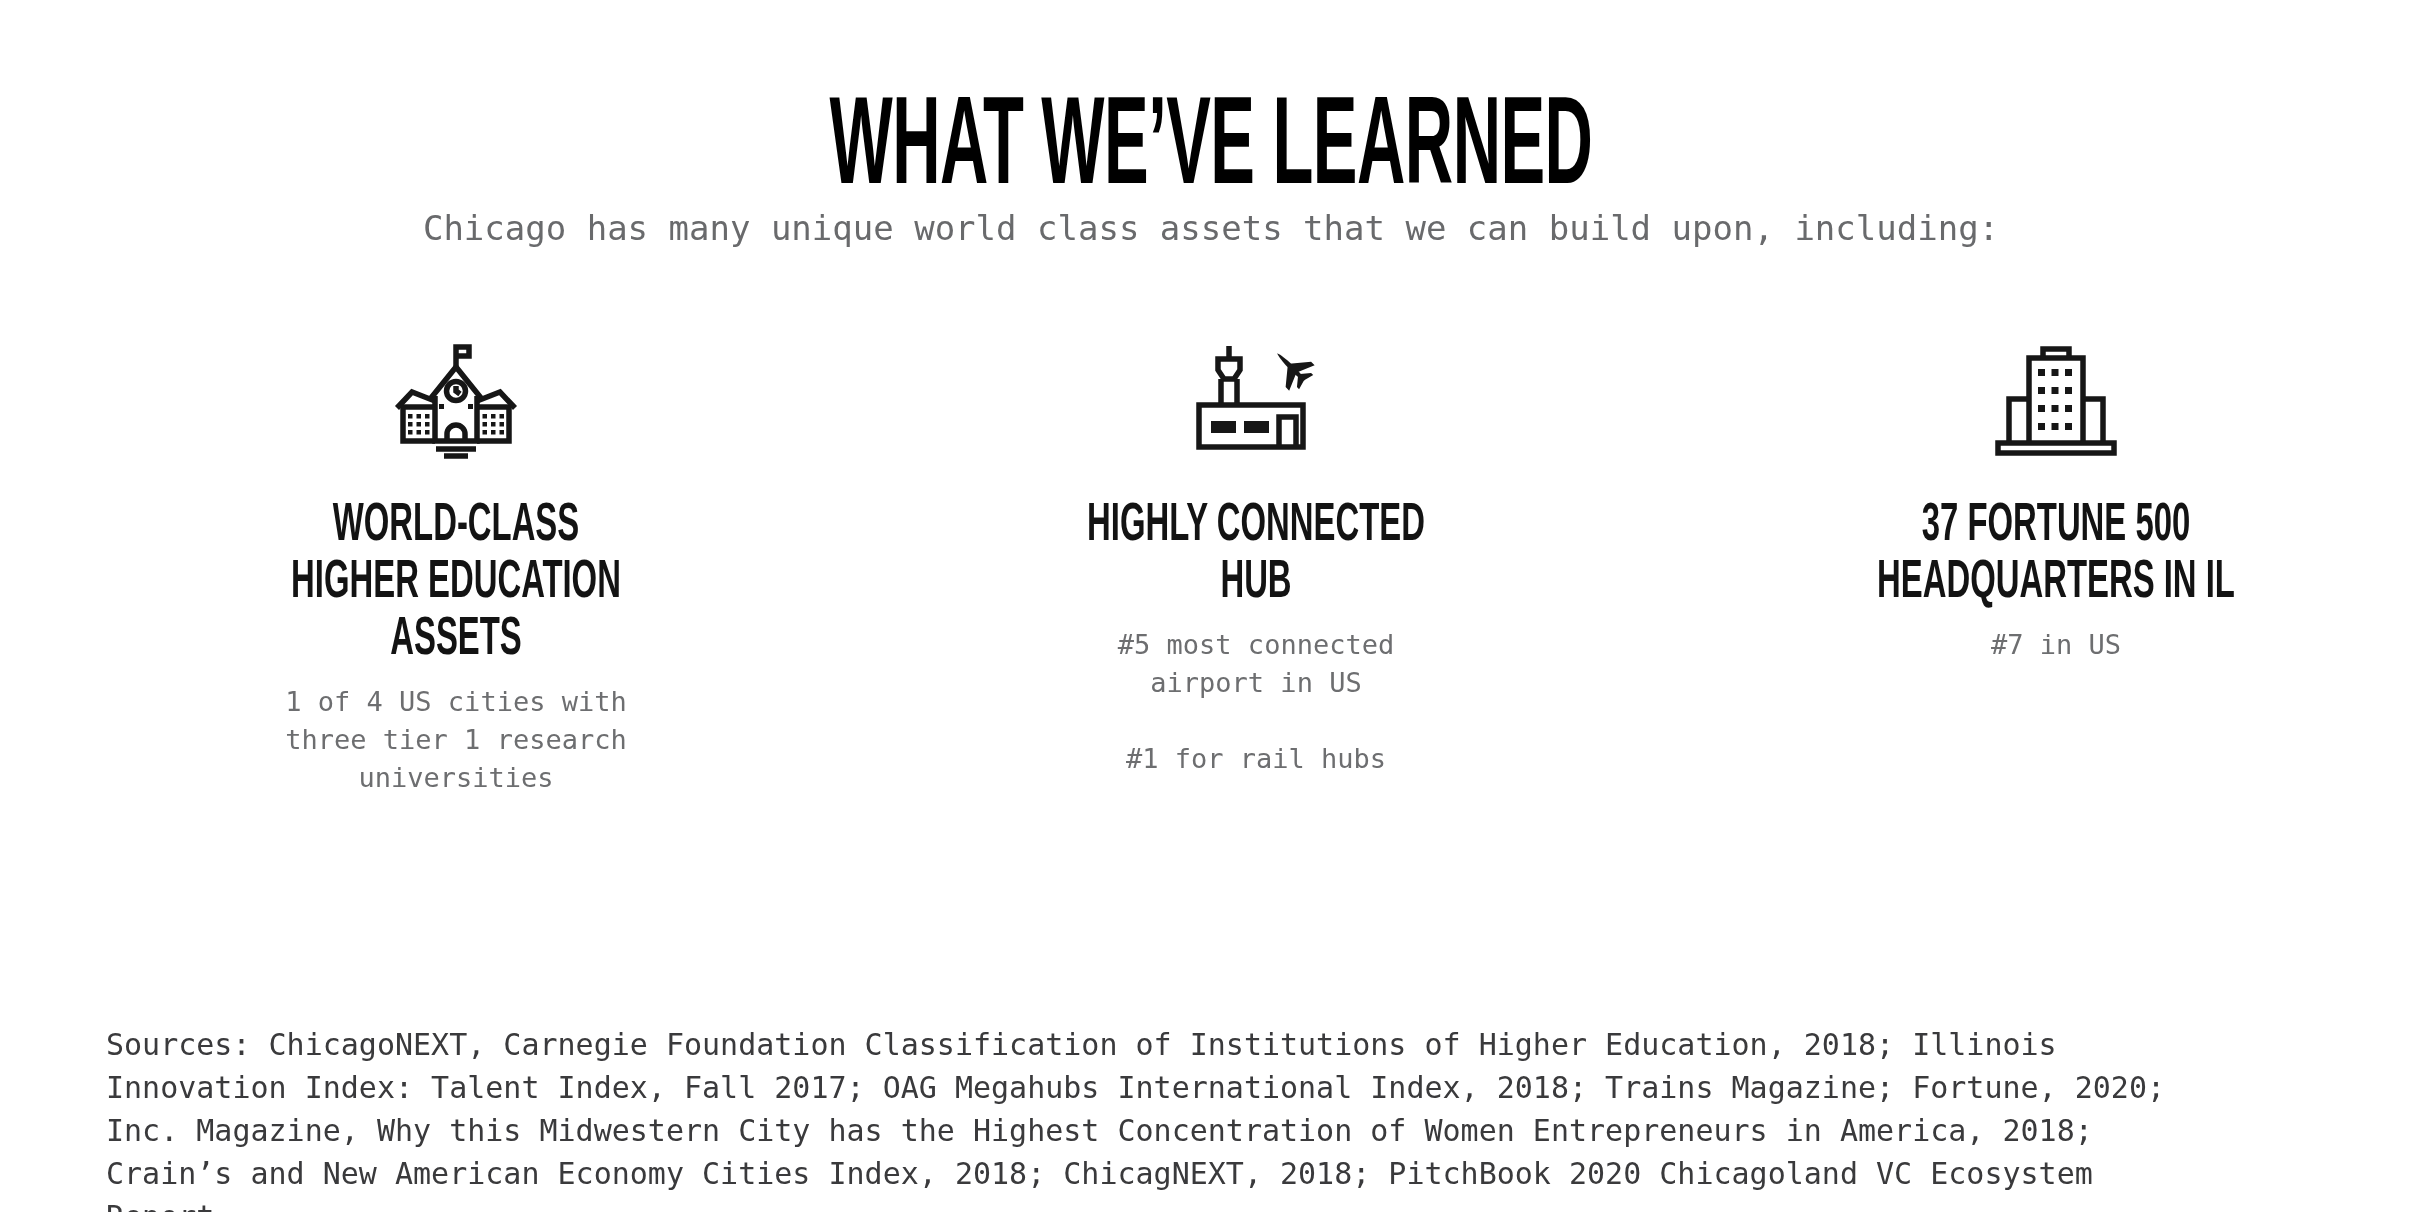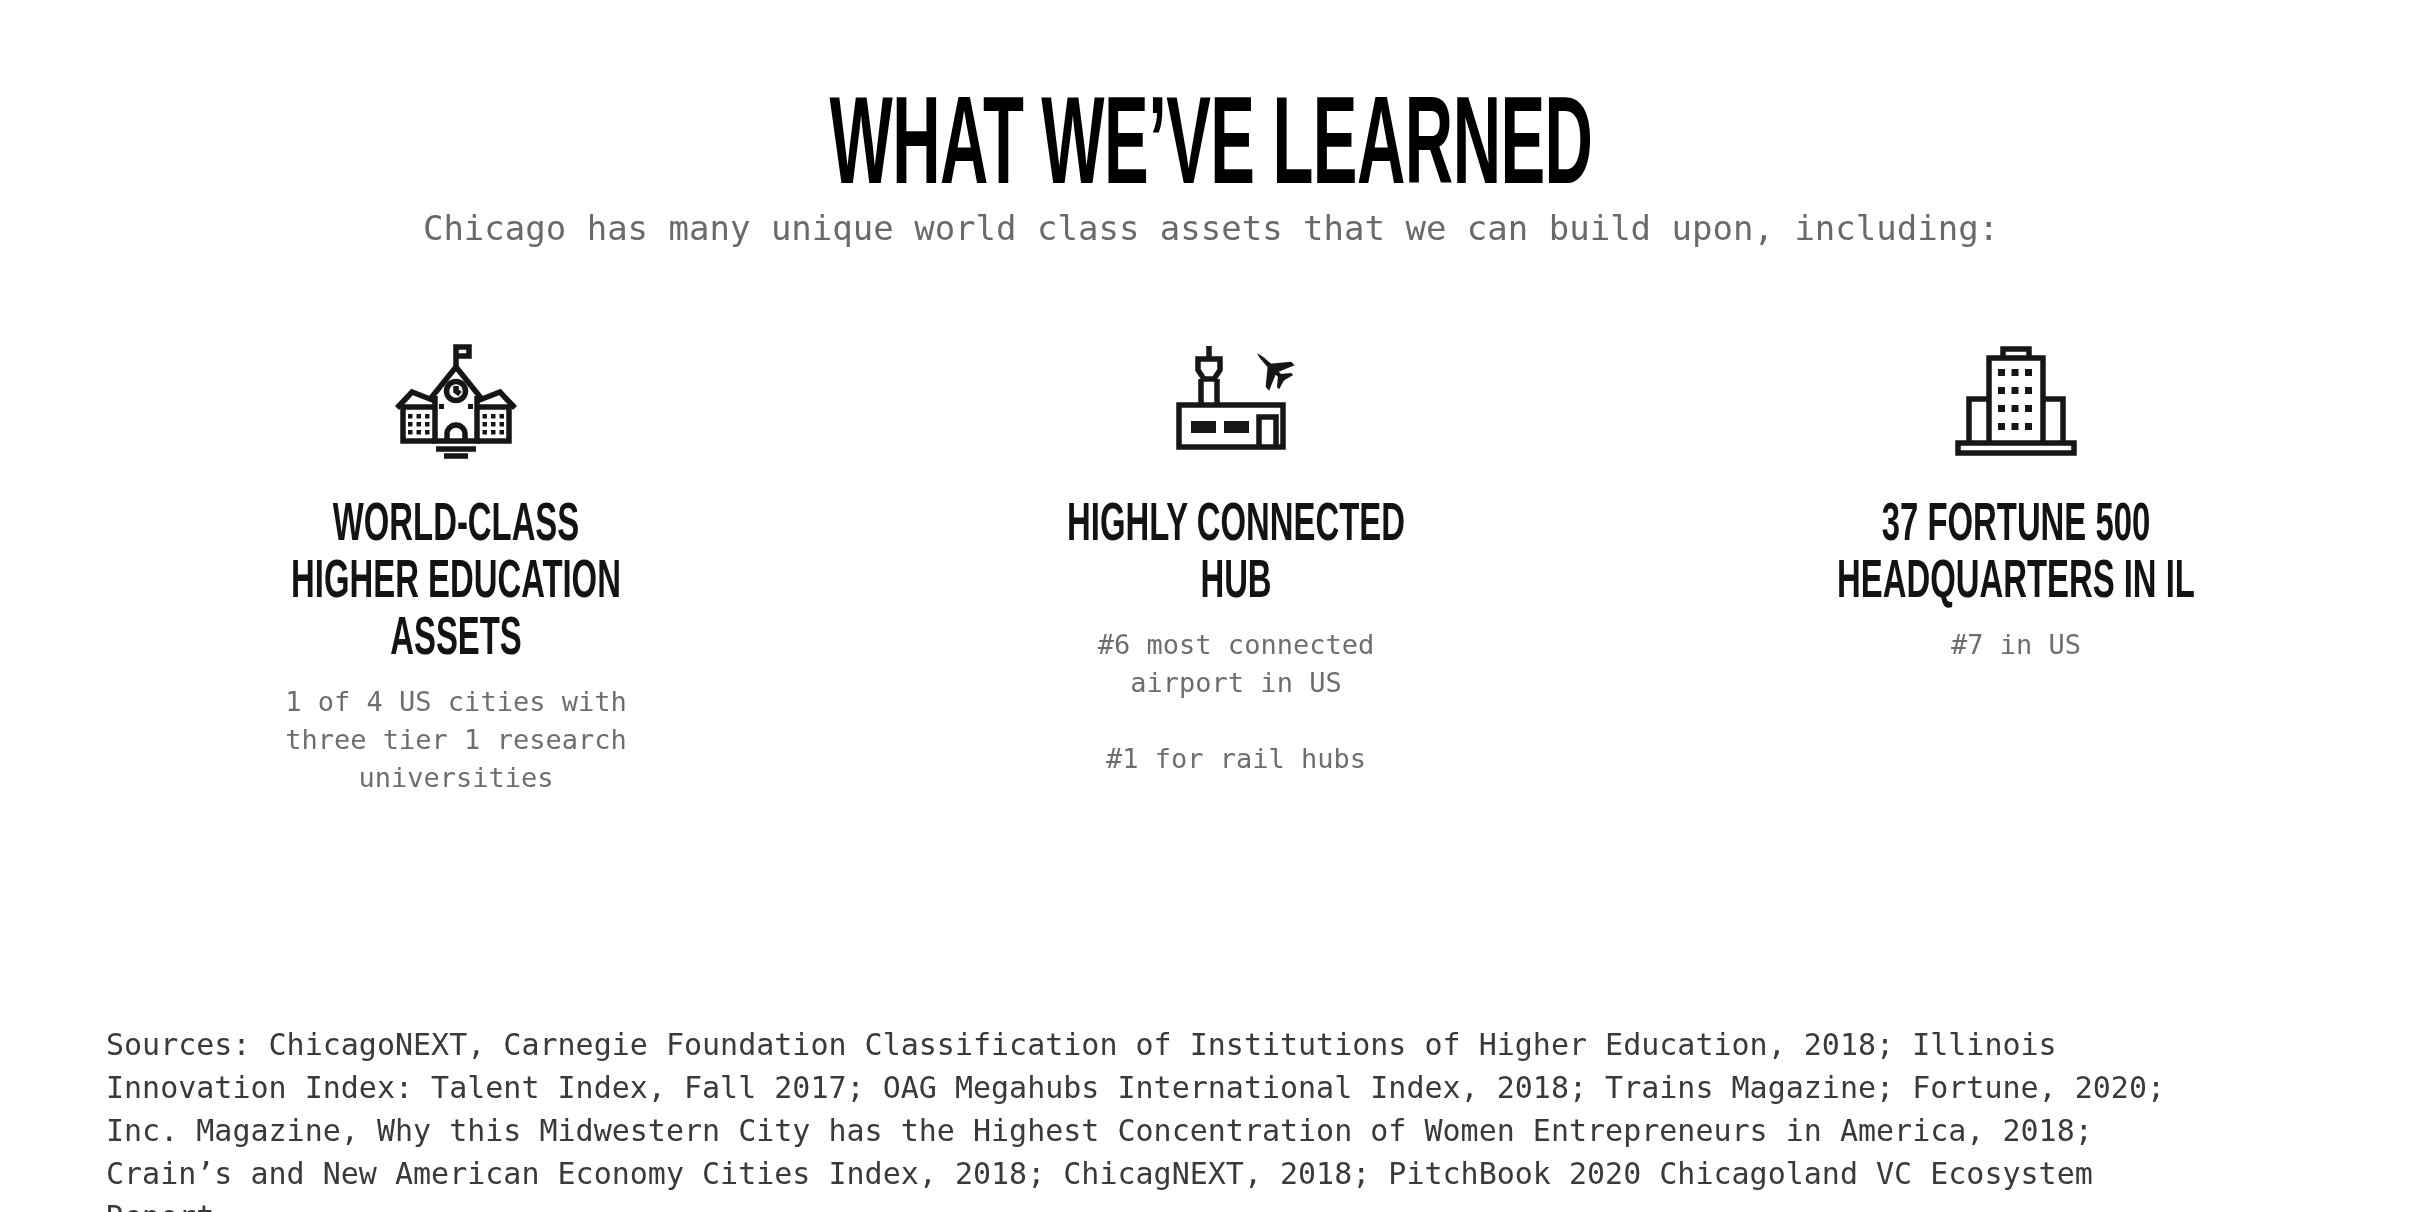--- a/index.html
+++ b/index.html
@@ -31,20 +31,21 @@
     font-size: 34px;
     line-height: 40px;
     color: #696a6c;
     white-space: pre;
   }
 
   .columns {
     display: flex;
     margin-top: 96px;
     padding: 0 66px;
+    gap: 20px;
   }
   .col {
     flex: 1 1 0;
     display: flex;
     flex-direction: column;
     align-items: center;
     text-align: center;
   }
   .icon-box {
     height: 115px;
@@ -155,21 +156,21 @@
           <rect class="fl" x="53" y="77" width="25" height="12"></rect>
           <g class="fl" transform="translate(101,24) rotate(-45)">
             <path d="M0,-21 C3,-14 3,8 1.5,14 L-1.5,14 C-3,8 -3,-14 0,-21 Z"></path>
             <path d="M1,-5 L18,9 L18,14 L1.5,7 L-1.5,7 L-18,14 L-18,9 L-1,-5 Z"></path>
             <path d="M1.5,10 L10,17 L10,20 L1,17.5 L-1,17.5 L-10,20 L-10,17 L-1.5,10 Z"></path>
           </g>
         </svg>
       </div>
       <h2 class="col-heading">HIGHLY CONNECTED
 HUB</h2>
-      <p class="col-body">#6 most connected
+      <p class="col-body">#5 most connected
 airport in US
 
 #1 for rail hubs</p>
     </div>
 
     <div class="col">
       <div class="icon-box">
         <svg viewBox="0 0 130 115" width="130" height="115" aria-hidden="true">
           <rect class="ln" x="7" y="99" width="116" height="10" stroke-width="6"></rect>
           <path class="ln" d="M38,99 V14 H92 V99" stroke-width="6.5"></path>

